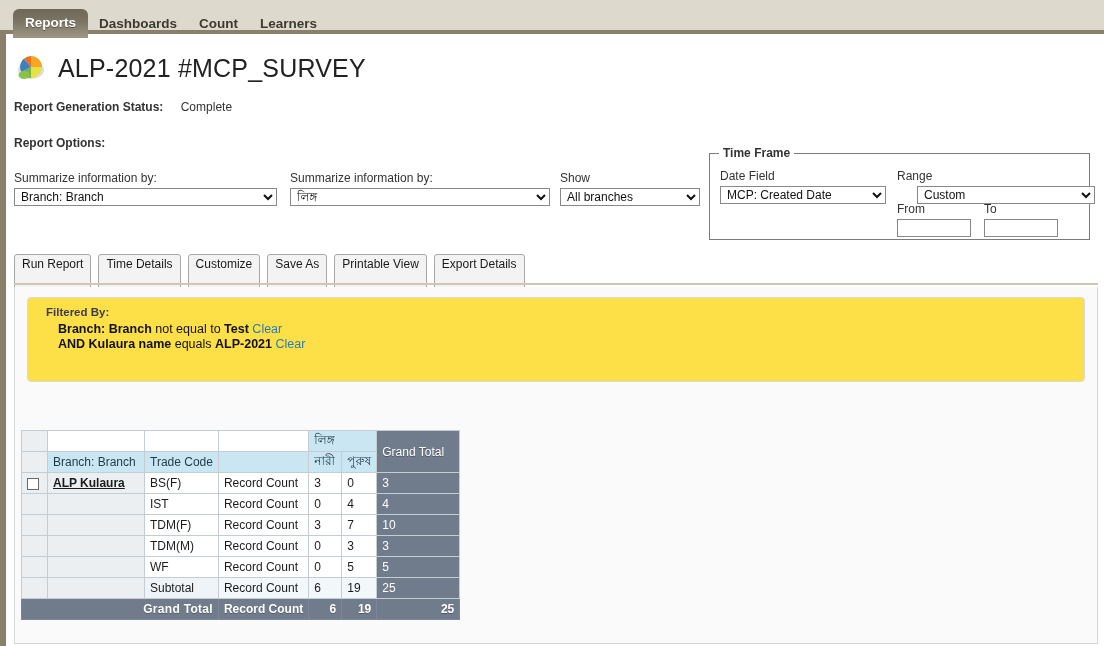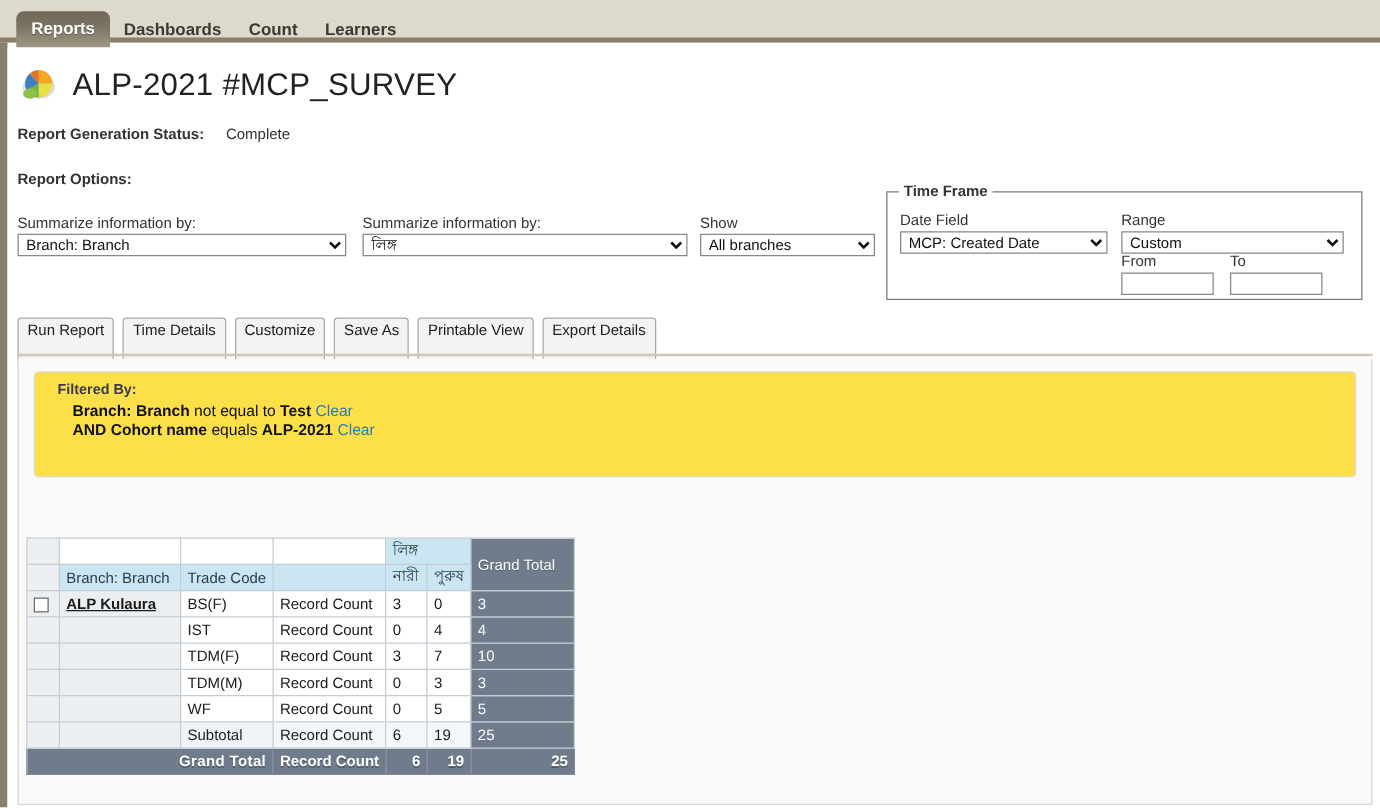--- a/index.html
+++ b/index.html
@@ -89,21 +89,21 @@
     padding: 0;
   }
   .tf-legend {
     position: absolute; left: 9px; top: -8px;
     background: #ffffff; padding: 0 4px;
     font-size: 12px; font-weight: bold; color: #333333;
   }
   .tf-datefield { position: absolute; left: 10px; top: 15px; }
   .tf-datefield select { width: 166px; }
   .tf-range { position: absolute; left: 187px; top: 15px; }
-  .tf-range select { width: 178px; }
+  .tf-range select { width: 178px; margin-left: 20px; }
   .tf-from { position: absolute; left: 187px; top: 48px; }
   .tf-to { position: absolute; left: 274px; top: 48px; }
   input.txt {
     font-family: "Liberation Sans", sans-serif;
     font-size: 12px; height: 18px; width: 74px;
     border: 1px solid #888888; background: #ffffff;
     padding: 0 3px;
   }
 
   
@@ -322,21 +322,21 @@
         <div class="fb-title">Filtered By:</div>
 
         <div class="filterline" style="top:24px;">
           <span class="strong">Branch: Branch</span>
           <span class="soft">not equal to</span>
           <span class="strong">Test</span>
           <span class="clearlink">Clear</span>
         </div>
 
         <div class="filterline" style="top:39px;">
-          <span class="strong">AND Cohort name</span>
+          <span class="strong">AND Kulaura name</span>
           <span class="soft">equals</span>
           <span class="strong">ALP-2021</span>
           <span class="clearlink">Clear</span>
         </div>
 
       </div>
 
       <table class="pivot">
         <tbody>
           <tr>

